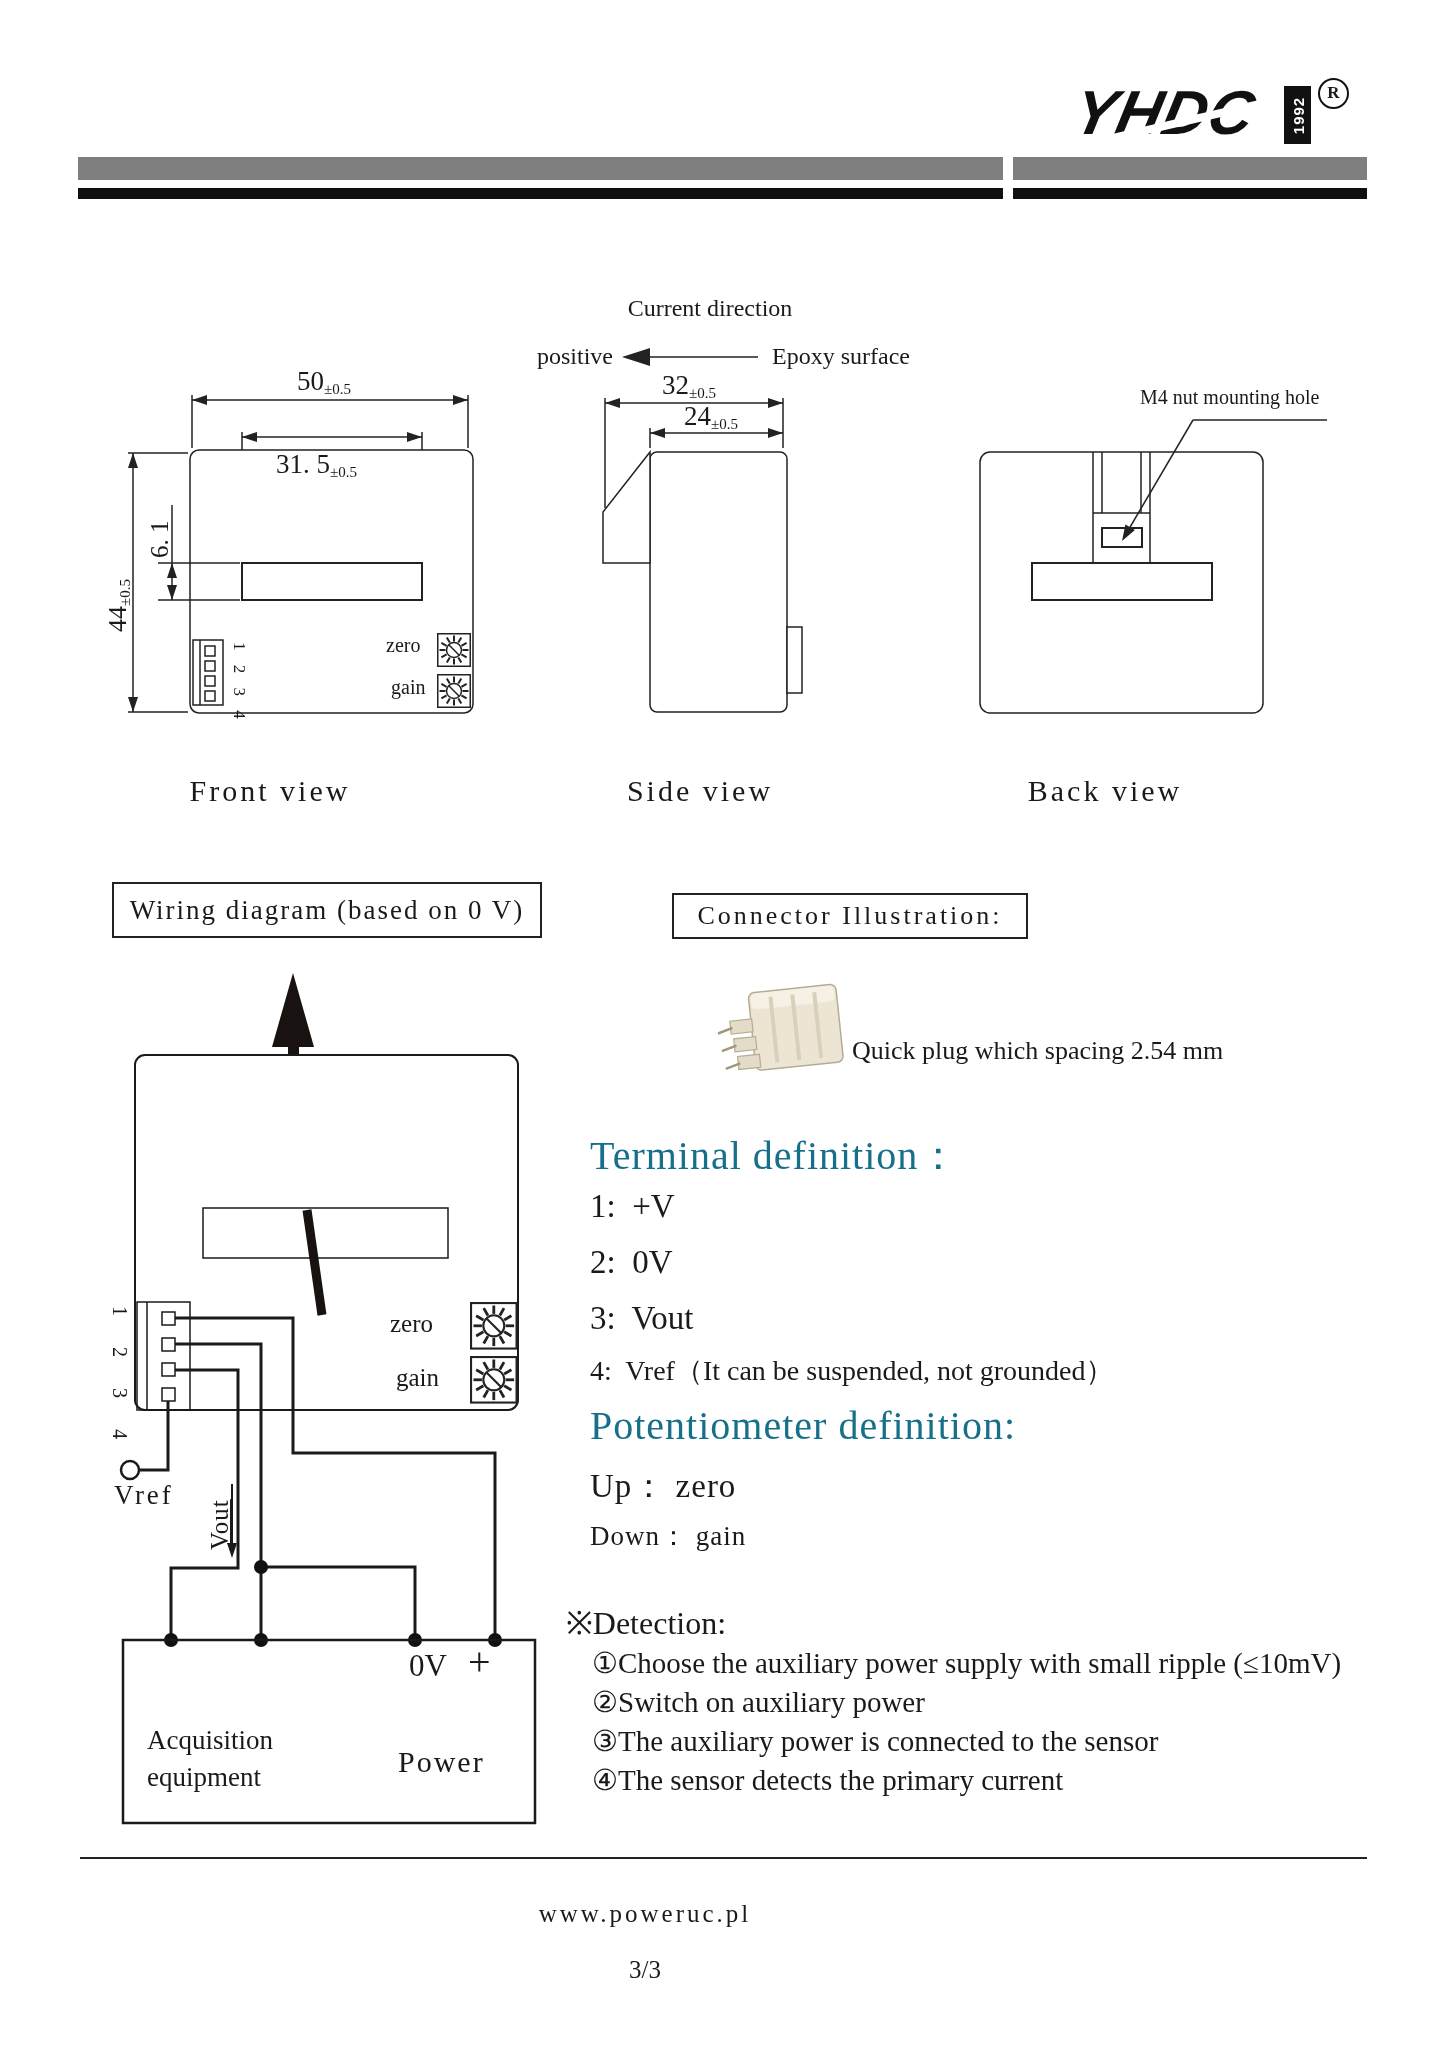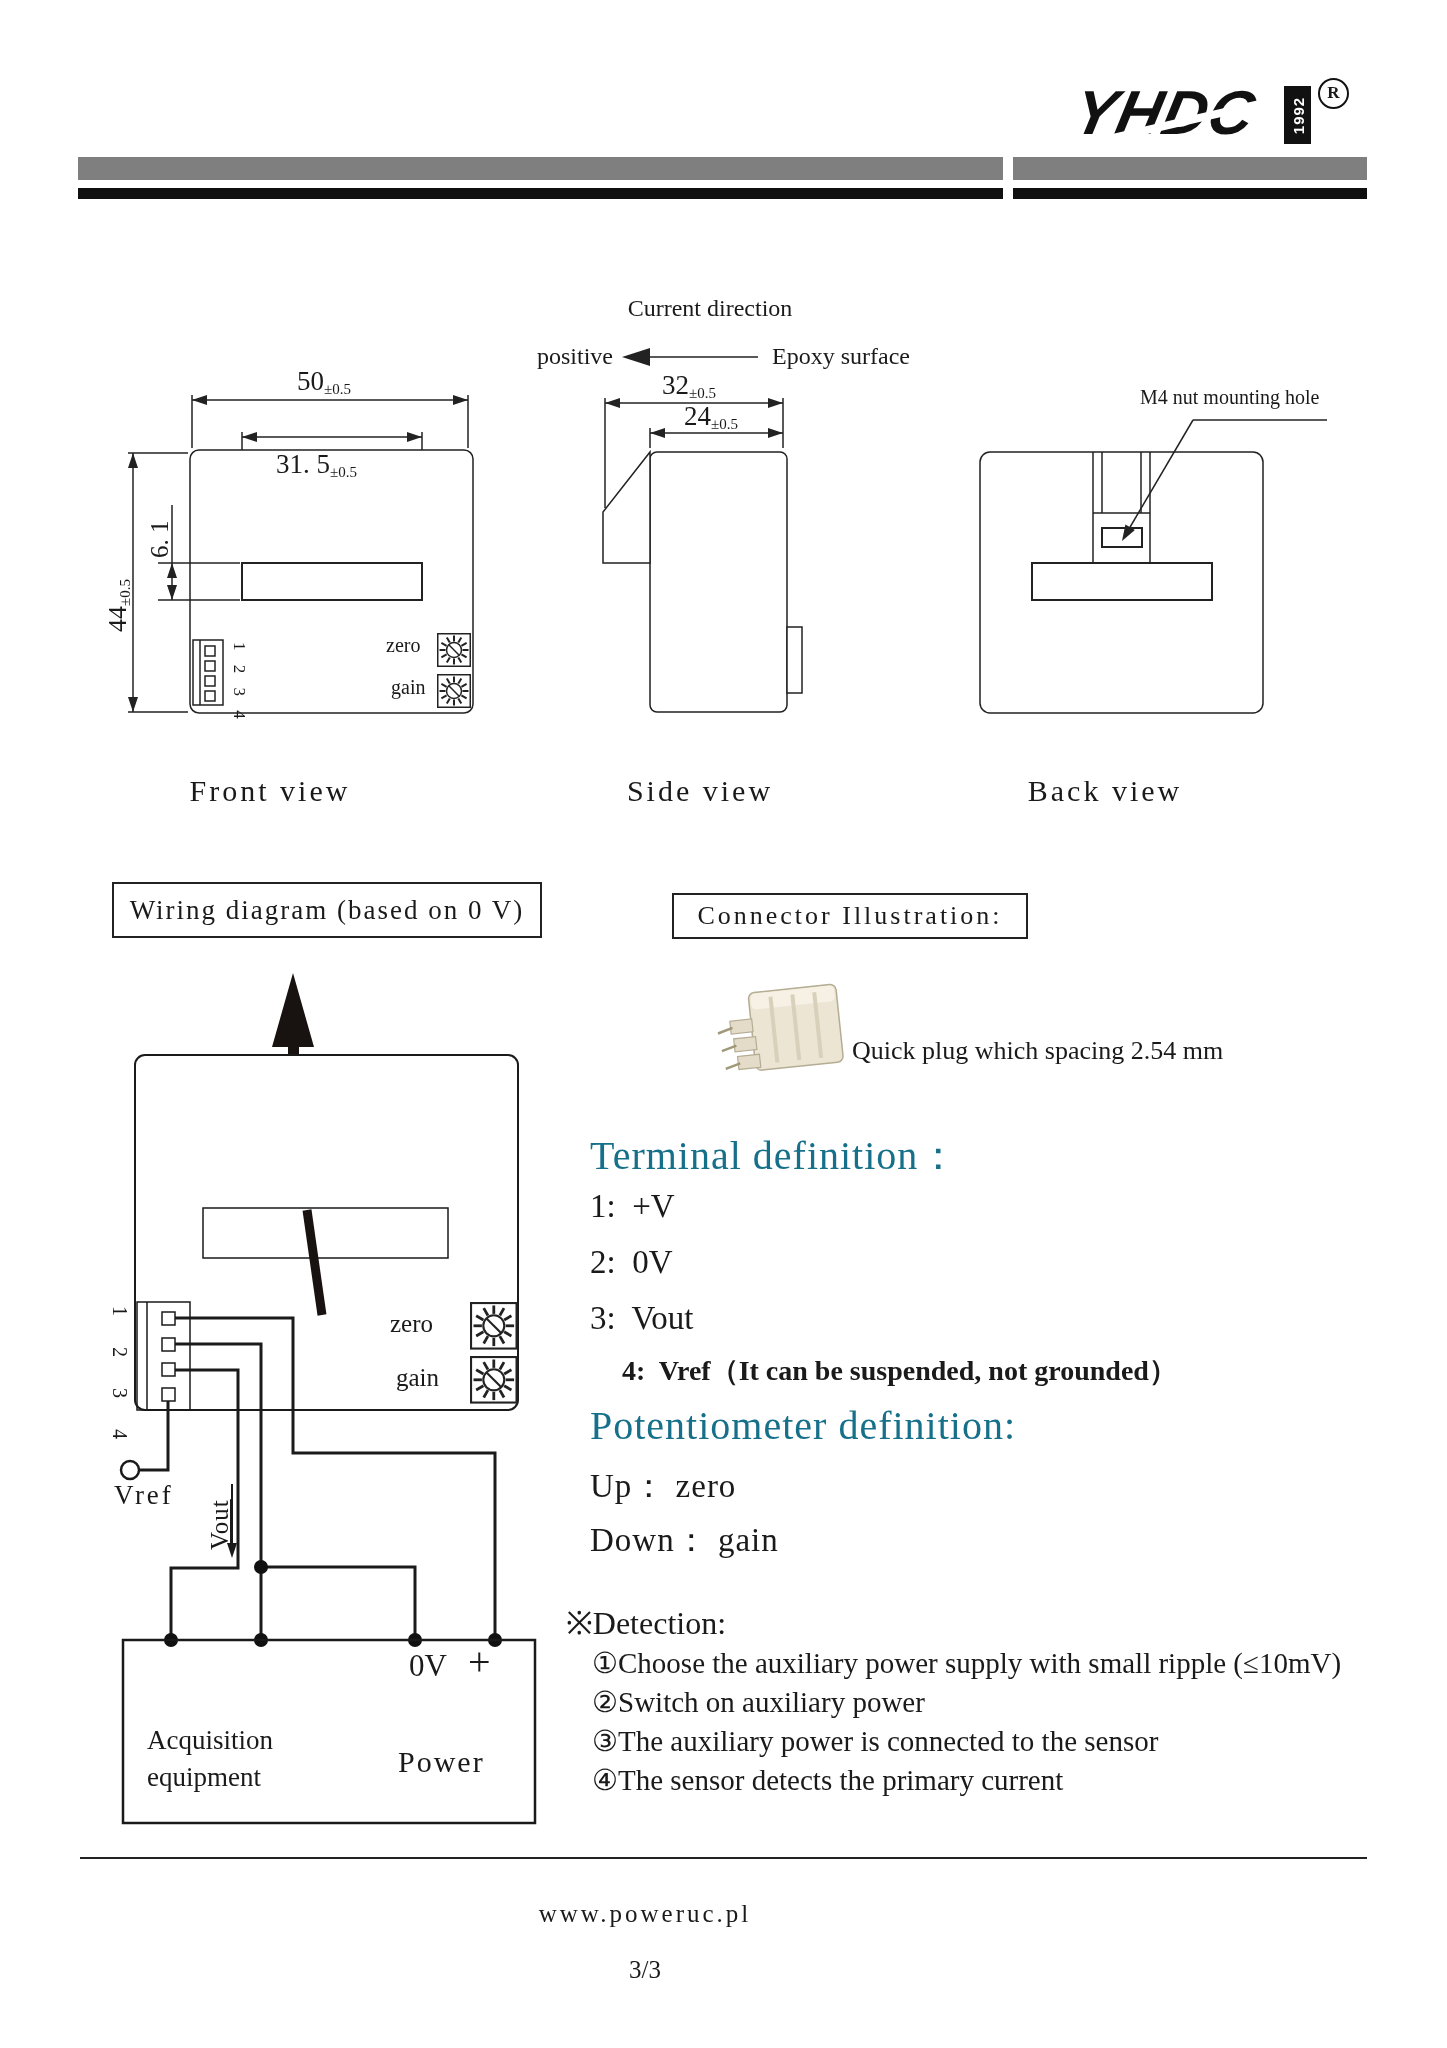--- a/index.html
+++ b/index.html
@@ -226,25 +226,25 @@
   <div class="t" style="left:147px;top:1722px;font-size:27px;line-height:37px;white-space:pre-line;">Acquisition
 equipment</div>
   <div class="t" style="left:398px;top:1745px;font-size:30px;letter-spacing:2px;">Power</div>
 
   <div class="t" style="left:852px;top:1036px;font-size:26px;">Quick plug which spacing 2.54 mm</div>
 
   <div class="t teal h-def" style="left:590px;top:1128px;">Terminal definition：</div>
   <div class="t term-item" style="left:590px;top:1188px;">1:  +V</div>
   <div class="t term-item" style="left:590px;top:1244px;">2:  0V</div>
   <div class="t term-item" style="left:590px;top:1300px;">3:  Vout</div>
-  <div class="t term-item small" style="left:622px;top:1352px;font-weight:bold;">4:  Vref（It can be suspended, not grounded）</div>
+  <div class="t term-item small" style="left:590px;top:1352px;">4:  Vref（It can be suspended, not grounded）</div>
 
   <div class="t teal h-def" style="left:590px;top:1402px;">Potentiometer definition:</div>
   <div class="t" style="left:590px;top:1464px;font-size:33px;letter-spacing:1px;">Up： zero</div>
-  <div class="t" style="left:590px;top:1518px;font-size:33px;letter-spacing:1px;">Down： gain</div>
+  <div class="t" style="left:590px;top:1518px;font-size:27px;letter-spacing:1px;">Down： gain</div>
 
   <div class="t" style="left:566px;top:1600px;font-size:32px;">※Detection:</div>
   <div class="t det-item" style="left:592px;top:1646px;">①Choose the auxiliary power supply with small ripple (≤10mV)</div>
   <div class="t det-item" style="left:592px;top:1685px;">②Switch on auxiliary power</div>
   <div class="t det-item" style="left:592px;top:1724px;">③The auxiliary power is connected to the sensor</div>
   <div class="t det-item" style="left:592px;top:1763px;">④The sensor detects the primary current</div>
 
   <div class="t" style="left:445px;top:1900px;width:400px;text-align:center;font-size:25px;letter-spacing:3px;">www.poweruc.pl</div>
   <div class="t" style="left:545px;top:1956px;width:200px;text-align:center;font-size:25px;">3/3</div>
 

